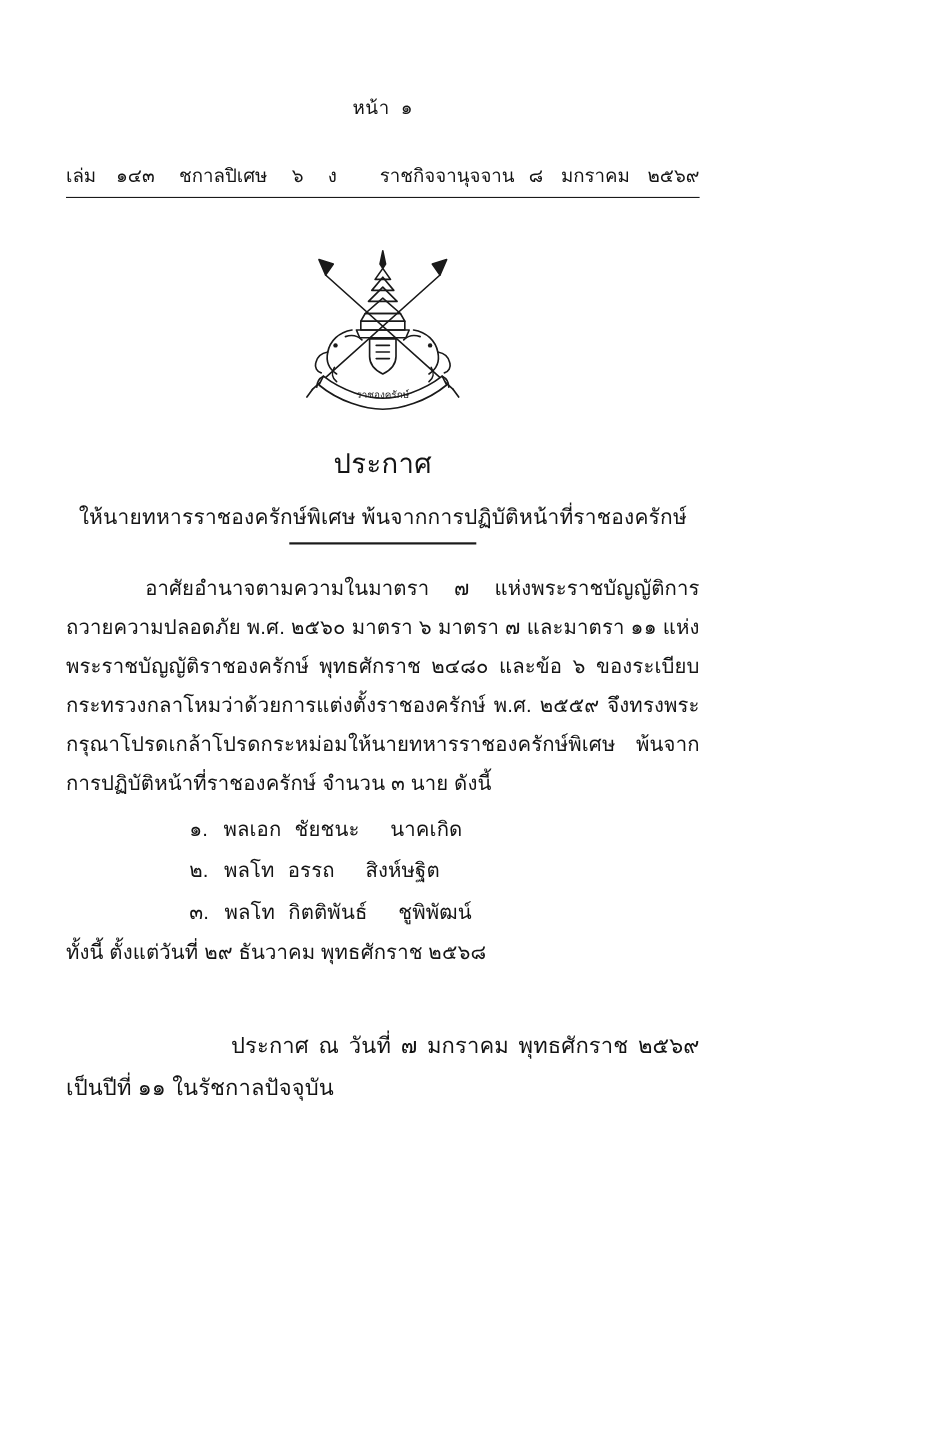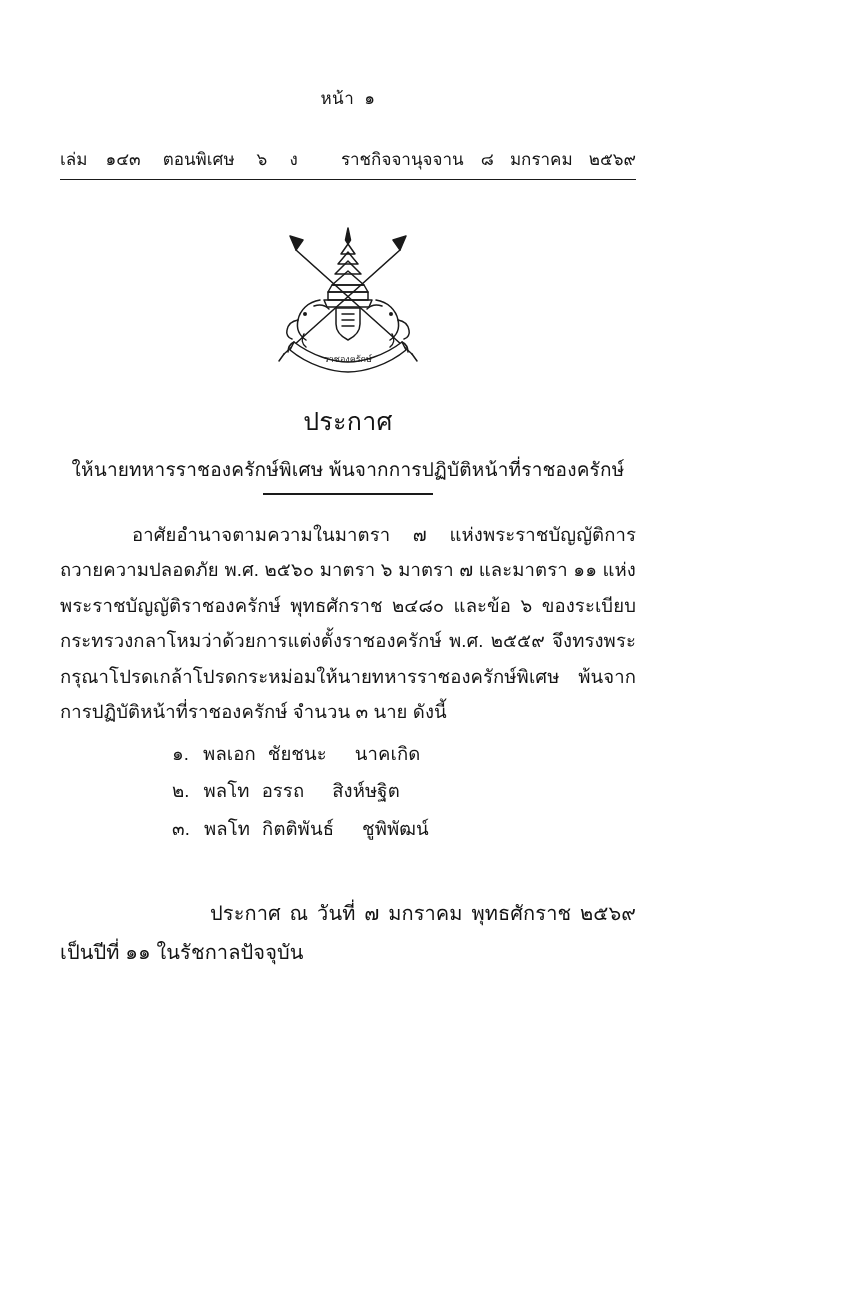--- a/index.html
+++ b/index.html
@@ -142,21 +142,21 @@
 
   <div class="header">
     <div class="header-pageno">
       <span class="label">หน้า</span><span>๑</span>
     </div>
 
     <div class="header-row">
       <div class="header-left">
         <span class="hdr-seg">เล่ม</span>
         <span class="hdr-seg vol-no">๑๔๓</span>
-        <span class="hdr-seg">ตอนพิเศษ</span>
+        <span class="hdr-seg">ชกาลปิเศษ</span>
         <span class="hdr-seg">๖</span>
         <span class="hdr-seg">ง</span>
       </div>
       <div class="header-center">ราชกิจจานุจจาน</div>
       <div class="header-right">
         <span class="hdr-seg">๘</span>
         <span class="hdr-seg">มกราคม</span>
         <span class="hdr-seg">๒๕๖๙</span>
       </div>
     </div>
@@ -217,17 +217,18 @@
         <span class="num">๑.</span><span class="rank">พลเอก</span><span class="given">ชัยชนะ</span><span>นาคเกิด</span>
       </li>
       <li>
         <span class="num">๒.</span><span class="rank">พลโท</span><span class="given">อรรถ</span><span>สิงห์ษฐิต</span>
       </li>
       <li>
         <span class="num">๓.</span><span class="rank">พลโท</span><span class="given">กิตติพันธ์</span><span>ชูพิพัฒน์</span>
       </li>
     </ul>
 
+    <div class="since">ทั้งนี้  ตั้งแต่วันที่  ๒๙  ธันวาคม  พุทธศักราช  ๒๕๖๘</div>
 
     <div class="closing">ประกาศ  ณ  วันที่  ๗  มกราคม  พุทธศักราช  ๒๕๖๙  เป็นปีที่  ๑๑  ในรัชกาลปัจจุบัน</div>
   </div>
 
 </div>
 
 </body></html>

